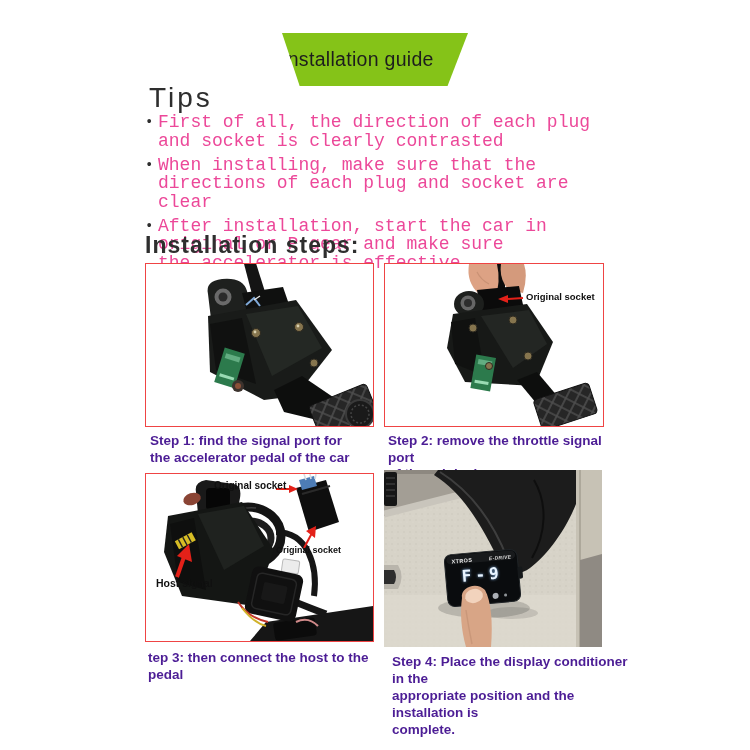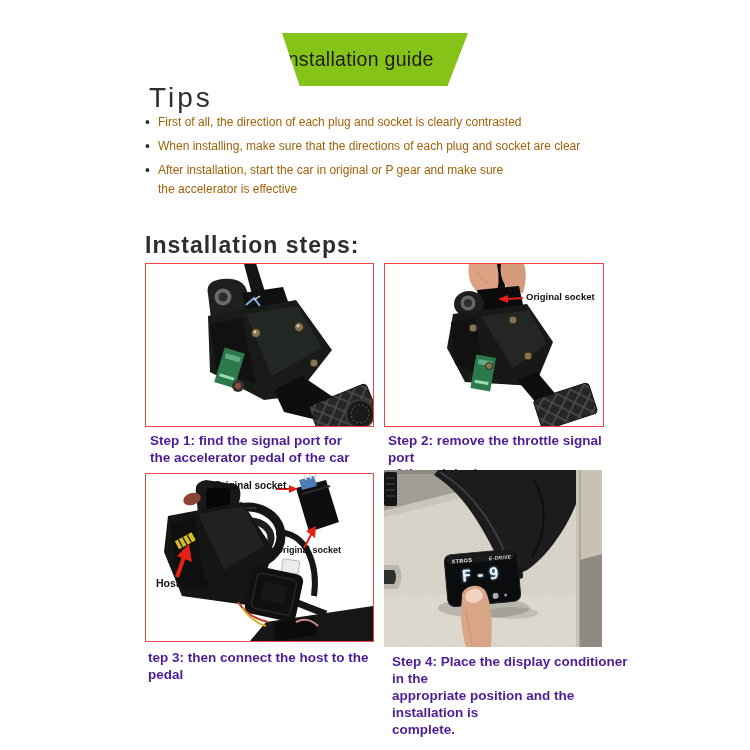--- a/index.html
+++ b/index.html
@@ -24,21 +24,21 @@
     position:absolute;left:145px;top:232px;margin:0;
     font-size:23px;font-weight:700;letter-spacing:1px;color:#2e2e2e;
   }
   
   .tips-list{
     position:absolute;left:145px;top:113px;margin:0;padding:0;list-style:none;
     width:480px;
   }
   .tips-list li{
     position:relative;padding-left:13px;margin-bottom:5.5px;
-    font-size:12px;line-height:18.5px;color:#a16207;white-space:pre-line;
+    font-size:18px;line-height:18.5px;color:#ec4899;white-space:pre-line;font-family:Liberation Mono, monospace;
   }
   .tips-list li::before{
     content:"\2022";position:absolute;left:0;top:0;color:#2e2e2e;font-size:14px;
   }
   
   .imgbox{position:absolute;background:#fff;overflow:hidden;}
   .bordered{border:1px solid #ef4444;}
   .box1{left:145px;top:263px;width:227px;height:162px;}
   .box2{left:384px;top:263px;width:218px;height:162px;}
   .box3{left:145px;top:473px;width:227px;height:167px;}

